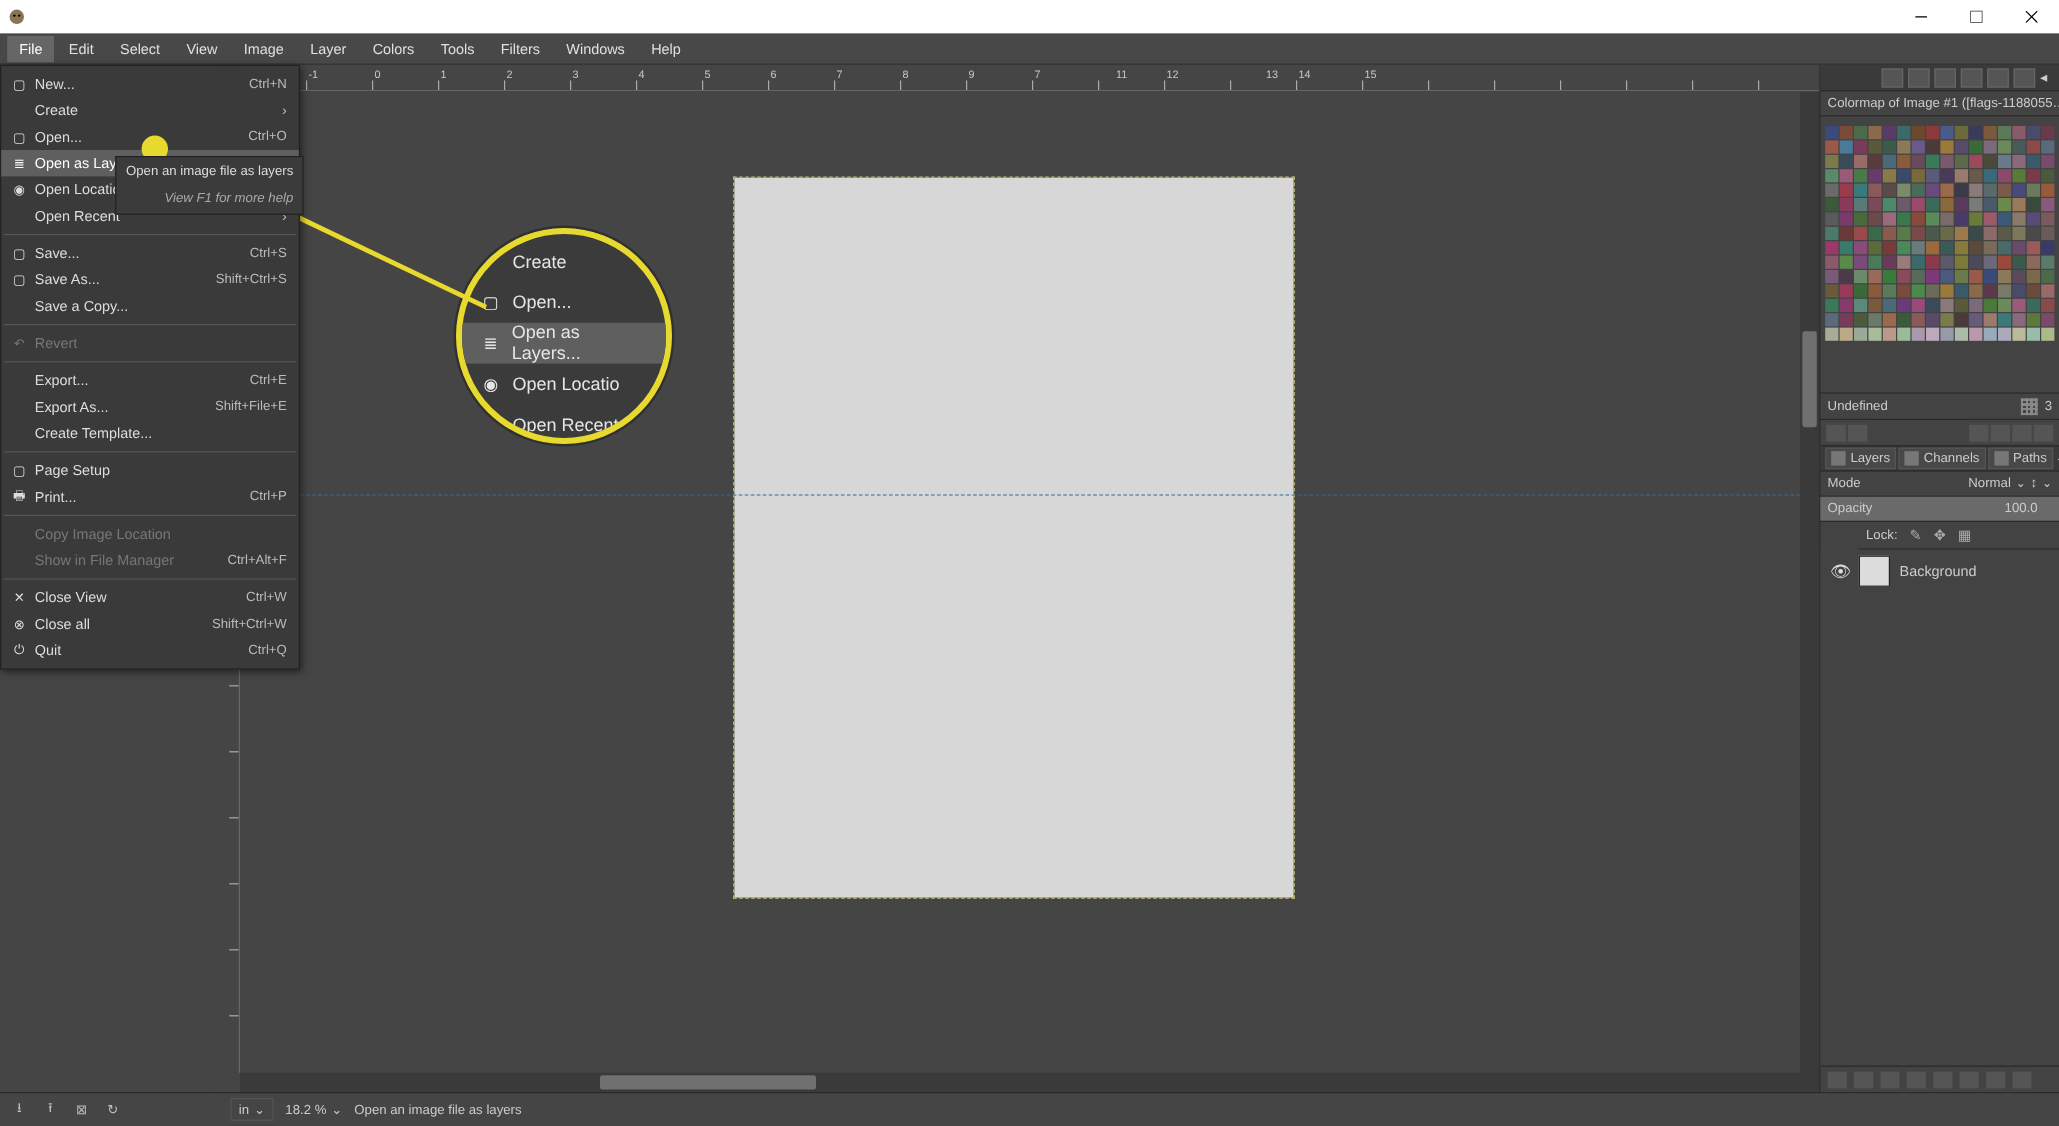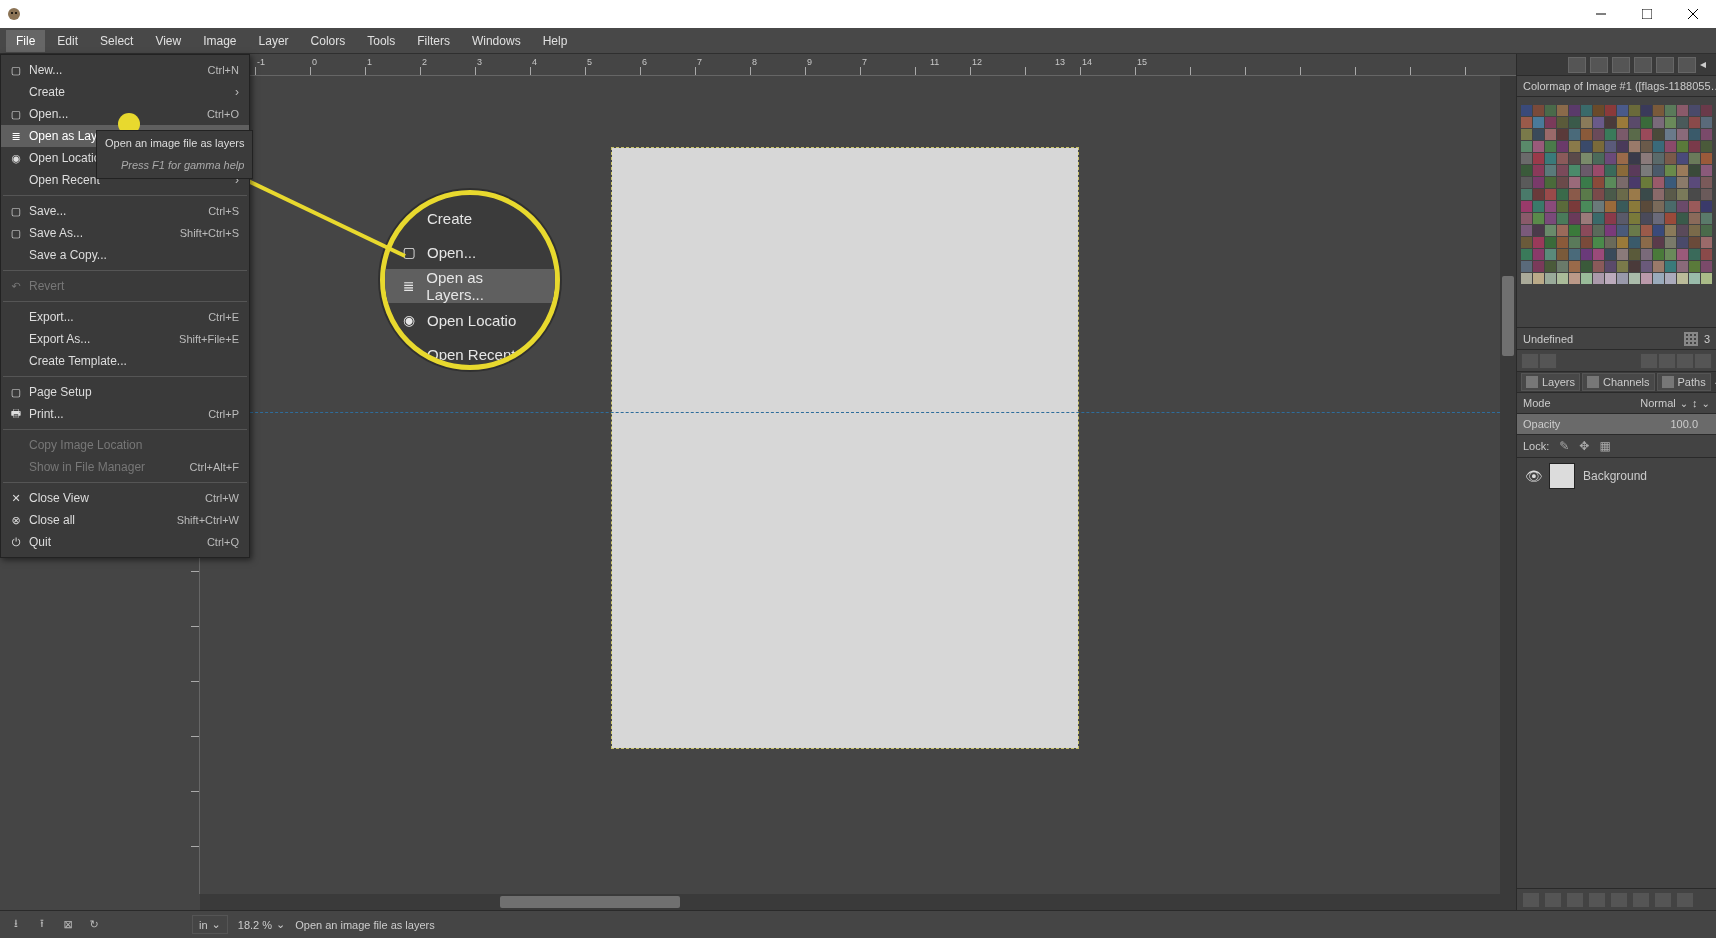--- a/index.html
+++ b/index.html
@@ -77,21 +77,21 @@
 
 .rp-section-tabs { height: 22px; background: #3a3a3a; border-top: 1px solid #2a2a2a; border-bottom: 1px solid #2a2a2a; display: flex; align-items: center; gap: 2px; padding: 0 4px; font-size: 11px; }
 .rp-section-tabs .stab { display: flex; align-items: center; gap: 4px; padding: 2px 4px; border: 1px solid #555; background: #484848; }
 .rp-section-tabs .stab .sico { width: 12px; height: 12px; background: #777; }
 .rp-modes { padding: 4px 6px; display: flex; align-items: center; font-size: 11px; border-bottom: 1px solid #2a2a2a; }
 .rp-modes .val { margin-left: auto; display: flex; align-items: center; gap: 4px; }
 .rp-modes .chev { font-size: 10px; }
 .rp-opacity { padding: 4px 6px; display: flex; align-items: center; font-size: 11px; border-bottom: 1px solid #2a2a2a; background: linear-gradient(to right, #6a6a6a 100%, transparent 0); position: relative; }
 .rp-opacity .olabel { position: relative; z-index: 1; }
 .rp-opacity .oval { position: relative; z-index: 1; margin-left: auto; padding-right: 12px; }
-.rp-lock { padding: 4px 6px; display: flex; align-items: center; gap: 10px; font-size: 11px; border-bottom: 1px solid #2a2a2a; }
+.rp-lock { padding: 4px 6px; display: flex; align-items: center; gap: 10px; font-size: 11px; border-bottom: 1px solid #2a2a2a; margin-left: 32px; }
 .rp-lock .lico { font-size: 12px; color: #aaa; }
 .layers-list { flex: 1; background: #434343; }
 .layer-row { display: flex; align-items: center; height: 36px; padding: 0 8px; gap: 8px; }
 .layer-row .eye { width: 16px; font-size: 14px; color: #ddd; }
 .layer-row .thumb { width: 26px; height: 26px; background: #dcdcdc; border: 1px solid #222; }
 .rp-bottom { height: 22px; border-top: 1px solid #2a2a2a; display: flex; align-items: center; gap: 6px; padding: 0 6px; }
 .rp-bottom .b { width: 16px; height: 14px; background: #555; }
 
 
 .statusbar { height: 28px; background: #454545; border-top: 1px solid #2a2a2a; display: flex; align-items: center; padding: 0 8px; font-size: 11px; color: #ccc; gap: 10px; }
@@ -664,21 +664,21 @@
     </div>
     <div class="drop-row">
       <span class="dicon">⏻</span>
       <span class="dlabel">Quit</span>
       <span class="dshort">Ctrl+Q</span>
     </div>
   </div>
 
 <div class="tooltip">
   <span>Open an image file as layers</span>
-  <span class="hint">Press F1 for gamma help</span>
+  <span class="hint">View F1 for more help</span>
 </div>
 
 <div class="mag-dot"></div>
 <svg class="mag-line" style="position:absolute;left:0;top:0;width:600px;height:400px;pointer-events:none;">
   <line x1="129" y1="124" x2="405" y2="256" stroke="#e8d92e" stroke-width="4"></line>
 </svg>
 
 <div class="magnifier" id="magnifier">
     <div style="height: 6px;"></div>
     <div class="mrow">

